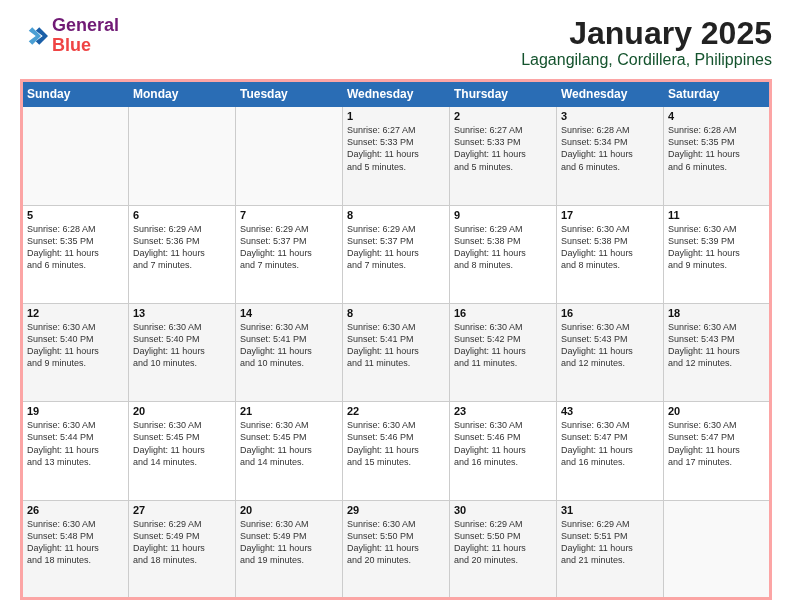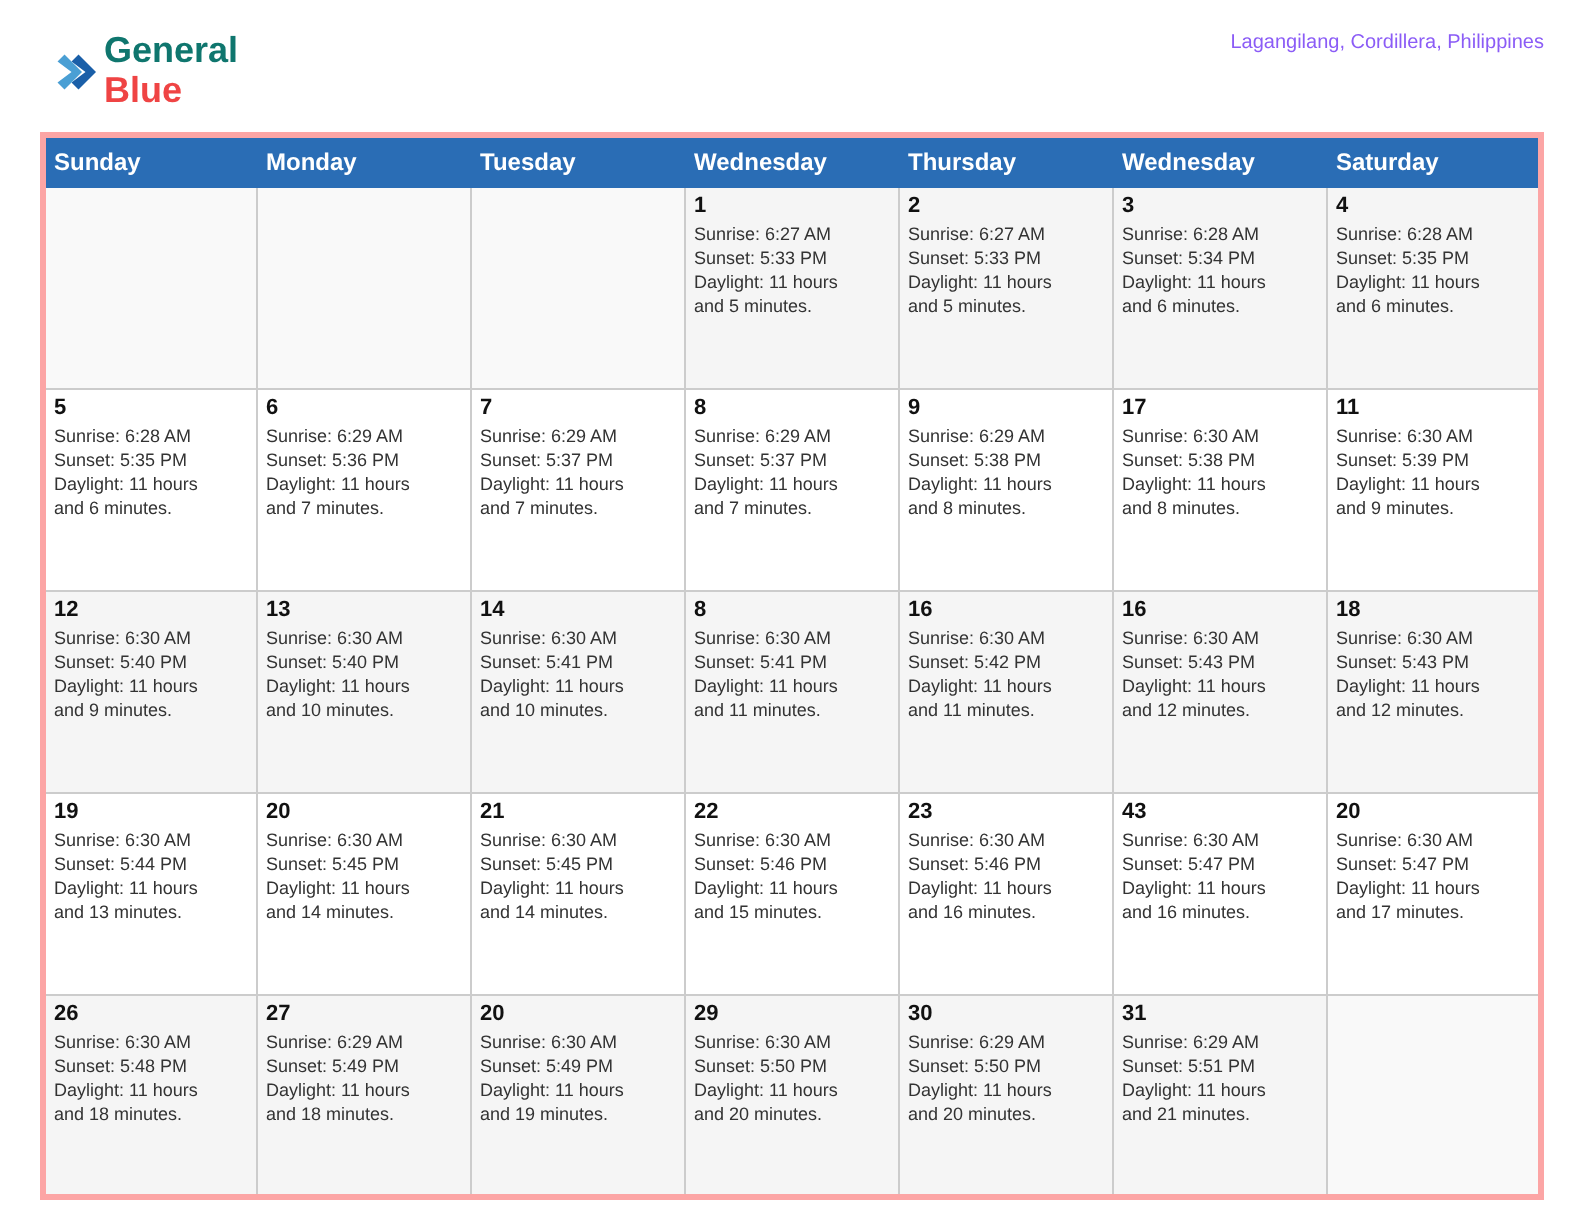--- a/index.html
+++ b/index.html
@@ -26,38 +26,38 @@
     .logo {
       display: flex;
       align-items: center;
       gap: 4px;
     }
     .logo-text {
       font-size: 18px;
       font-weight: bold;
       line-height: 1.1;
     }
-    .logo-general { color: #0f766e; }
+    .logo-general { color: #701a75; }
     .logo-blue { color: #ef4444; }
     .logo-icon {
       width: 28px;
       height: 28px;
     }
     .title-block {
       text-align: right;
     }
     .month-title {
       font-size: 32px;
       font-weight: bold;
       color: #222;
       line-height: 1.1;
     }
     .subtitle {
-      font-size: 10px;
-      color: #8b5cf6;
+      font-size: 16px;
+      color: #14532d;
     }
     .calendar {
       flex: 1;
       border: 3px solid #fca5a5;
       border-collapse: collapse;
       width: 100%;
       table-layout: fixed;
     }
     .calendar th {
       background: #2a6db5;
@@ -108,20 +108,21 @@
       <svg class="logo-icon" viewBox="0 0 32 32">
         <polygon points="22,6 32,16 22,26 18,22 26,16 18,10" fill="#1a5fa8"></polygon>
         <polygon points="14,6 24,16 14,26 10,22 18,16 10,10" fill="#4a9fd4"></polygon>
       </svg>
       <div class="logo-text">
         <span class="logo-general">General</span><br>
         <span class="logo-blue">Blue</span>
       </div>
     </div>
     <div class="title-block">
+      <div class="month-title">January 2025</div>
       <div class="subtitle">Lagangilang, Cordillera, Philippines</div>
     </div>
   </div>
 
   <table class="calendar">
     <thead>
       <tr>
       <th>Sunday</th>
           <th>Monday</th>
           <th>Tuesday</th>

